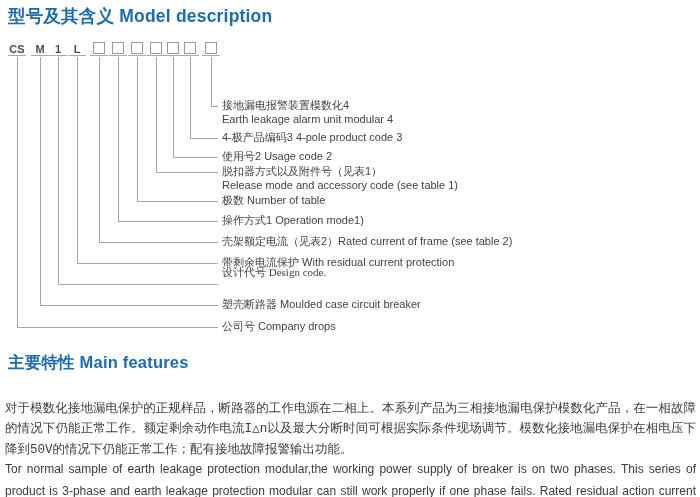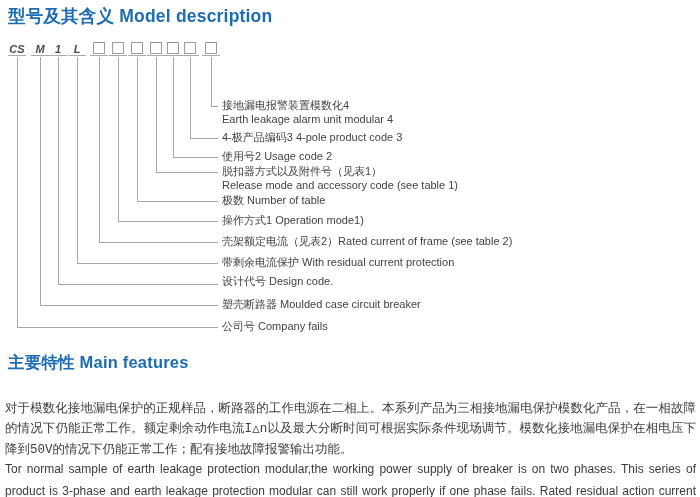--- a/index.html
+++ b/index.html
@@ -5,21 +5,21 @@
   html,body{margin:0;padding:0;background:#ffffff;}
   body{width:700px;height:497px;font-family:"Liberation Sans",sans-serif;overflow:hidden;}
   .page{position:relative;width:700px;height:497px;background:#ffffff;}
 
   .sec-title{position:absolute;left:8px;color:#1d6cb1;font-weight:bold;letter-spacing:0.2px;}
   #model-title{top:4px;font-size:17.5px;text-align:center;}
   #features-title{top:352px;font-size:16.5px;}
 
   
   .code-cell{position:absolute;top:39px;width:22px;height:16px;display:flex;justify-content:center;align-items:flex-end;}
-  .code-text{font-size:11px;font-weight:bold;color:#4d4d4d;line-height:12px;font-style:italic;}
+  .code-text{font-size:11px;font-weight:bold;color:#4d4d4d;line-height:12px;}
   .code-box{width:10px;height:10px;border:1px solid #9b9b9b;background:#ffffff;margin-bottom:1px;}
   .code-underline{position:absolute;top:55px;height:1px;background:#aaaaaa;}
 
   
   .vline{position:absolute;width:1px;background:#a8a8a8;}
   .hline{position:absolute;height:1px;background:#a8a8a8;}
 
   
   .code-label{position:absolute;left:222px;color:#434343;font-size:11px;line-height:13.5px;white-space:nowrap;}
   .code-label .lbl-line{white-space:nowrap;}
@@ -122,26 +122,26 @@
     <div class="code-label" style="top: 235px;">
       <div class="lbl-line">壳架额定电流（见表2）Rated current of frame (see table 2)</div>
     </div>
     <div class="vline" style="left: 77px; top: 57px; height: 206px;"></div>
     <div class="hline" style="left: 77px; top: 263px; width: 141px;"></div>
     <div class="code-label" style="top: 256px; text-align: center;">
       <div class="lbl-line">带剩余电流保护 With residual current protection</div>
     </div>
     <div class="vline" style="left: 58px; top: 57px; height: 227px;"></div>
     <div class="hline" style="left: 58px; top: 284px; width: 160px;"></div>
-    <div class="code-label" style="top: 275px;">
+    <div class="code-label" style="top: 266px; font-family: Liberation Serif, serif;">
       <div class="lbl-line">设计代号 Design code.</div>
     </div>
     <div class="vline" style="left: 40px; top: 57px; height: 248px;"></div>
     <div class="hline" style="left: 40px; top: 305px; width: 178px;"></div>
     <div class="code-label" style="top: 298px;">
       <div class="lbl-line">塑壳断路器 Moulded case circuit breaker</div>
     </div>
     <div class="vline" style="left: 17px; top: 57px; height: 270px;"></div>
     <div class="hline" style="left: 17px; top: 327px; width: 201px;"></div>
     <div class="code-label" style="top: 320px;">
-      <div class="lbl-line">公司号 Company fails</div>
+      <div class="lbl-line">公司号 Company drops</div>
     </div>
   </div>
 
 </body></html>

